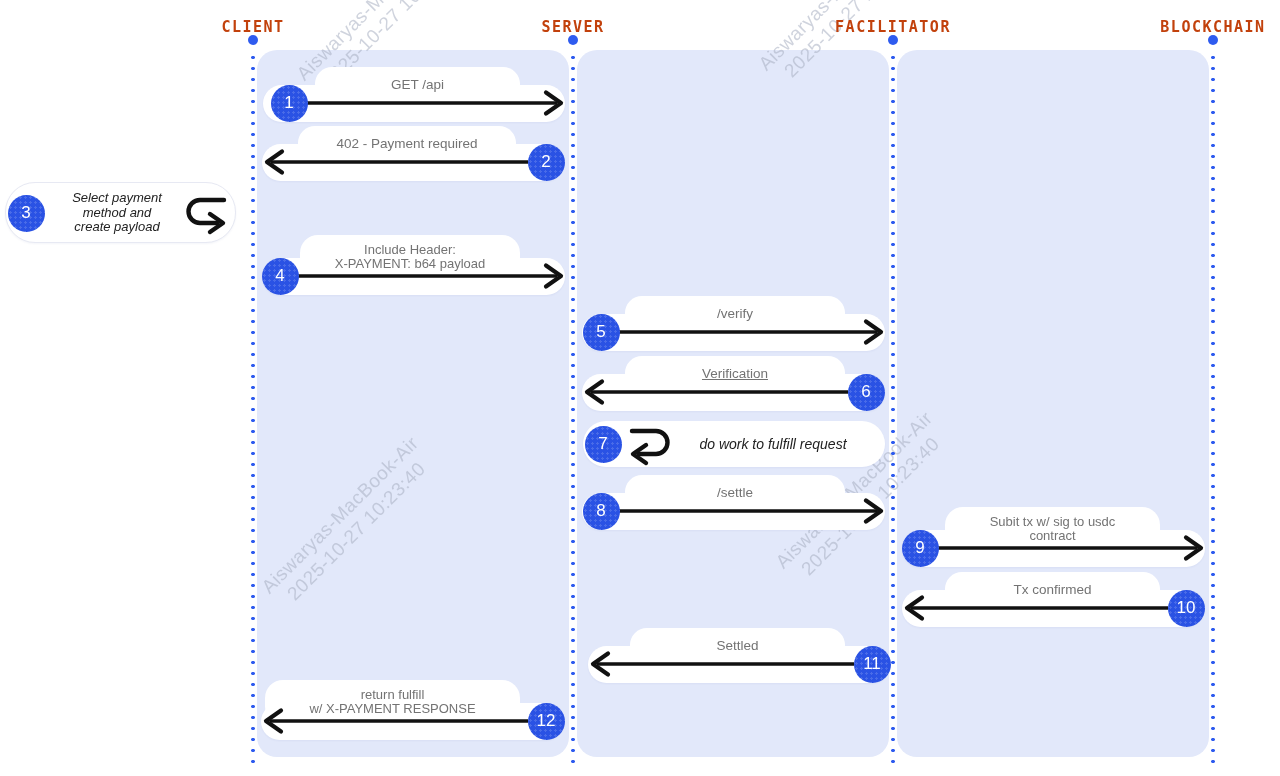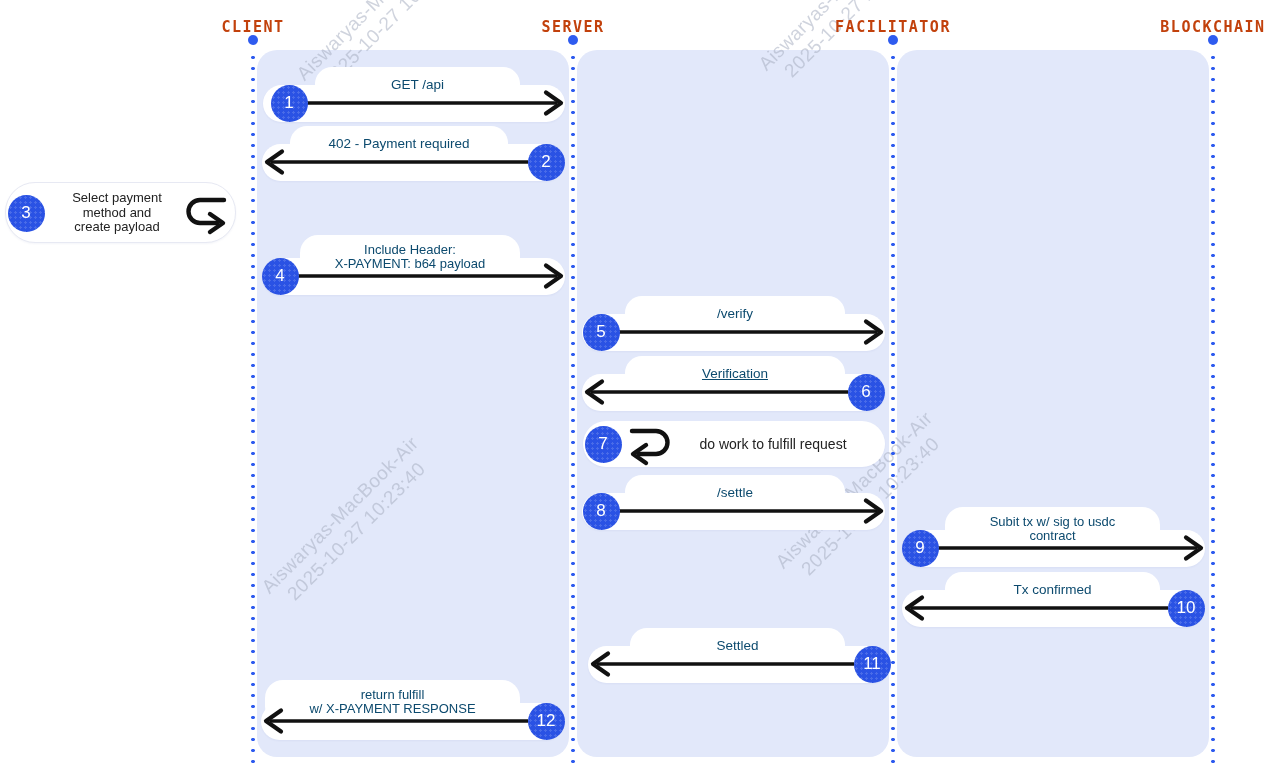--- a/index.html
+++ b/index.html
@@ -26,28 +26,28 @@
   .wm{position:absolute;z-index:2;transform:translate(-50%,-50%) rotate(-45deg);
     text-align:center;color:rgba(168,175,193,.55);font-size:19px;line-height:23px;
     white-space:nowrap;pointer-events:none;font-weight:400;letter-spacing:.5px;}
   .wm-1{left:383px;top:10px}.wm-2{left:845px;top:0px}.wm-3{left:348px;top:523px}.wm-4{left:862px;top:498px}
 
   
   .msg-band{position:absolute;height:37px;background:#fff;border-radius:18.5px;z-index:3;
     box-shadow:0 1px 2px rgba(40,60,130,.05);}
   .label-pill{position:absolute;background:#fff;border-radius:17px;z-index:3;
     display:flex;flex-direction:column;align-items:center;justify-content:center;
-    font-size:13.5px;color:#0c4a6e;line-height:14.5px;text-align:center;}
+    font-size:13.5px;color:#737373;line-height:14.5px;text-align:center;}
   .label-pill.one{height:36px}
   .label-pill.two{height:44px;font-size:13px;border-radius:18px}
   .self-bubble{position:absolute;background:#fff;border-radius:24px;z-index:3;
     box-shadow:0 1px 2px rgba(40,60,130,.05);}
   .self-bubble.bordered{border:1.5px solid #e7e9f3;box-sizing:border-box;border-radius:30px;}
   .self-text{position:absolute;transform:translate(-50%,-50%);z-index:4;text-align:center;
-    font-size:13px;line-height:14.5px;color:#222;white-space:nowrap;}
+    font-size:13px;line-height:14.5px;color:#222;white-space:nowrap;font-style:italic;}
   .self-text.big{font-size:14px;}
   .step-circle{position:absolute;width:37px;height:37px;border-radius:50%;background:#2a52e4;z-index:6;
     display:flex;align-items:center;justify-content:center;color:#fff;font-size:17px;
     background-image:radial-gradient(rgba(255,255,255,.15) 1px,rgba(0,0,0,0) 1.3px);background-size:5px 5px;}
   .loop-icon{position:absolute;z-index:5;}
   #arrows{position:absolute;left:0;top:0;z-index:5;pointer-events:none;}
 </style>
 </head>
 <body>
 
@@ -91,21 +91,21 @@
 
   <div id="messages">
       <div class="msg-band" style="left: 263px; top: 84.5px; width: 302px;"></div>
       <div class="label-pill one" style="left: 315px; width: 205px; top: 67px;">
         <div>GET /api</div>
       </div>
       <div class="step-circle" style="left: 270.5px; top: 84.5px;">
         <span>1</span>
       </div>
       <div class="msg-band" style="left: 262px; top: 143.5px; width: 302px;"></div>
-      <div class="label-pill one" style="left: 290px; width: 218px; top: 126px;">
+      <div class="label-pill one" style="left: 298px; width: 218px; top: 126px;">
         <div>402 - Payment required</div>
       </div>
       <div class="step-circle" style="left: 527.5px; top: 143.5px;">
         <span>2</span>
       </div>
       <div class="self-bubble bordered" style="left: 5px; top: 182px; width: 231px; height: 61px;"></div>
       <div class="self-text" style="left: 117px; top: 213px;">
         <div>Select payment</div>
         <div>method and</div>
         <div>create payload</div>

